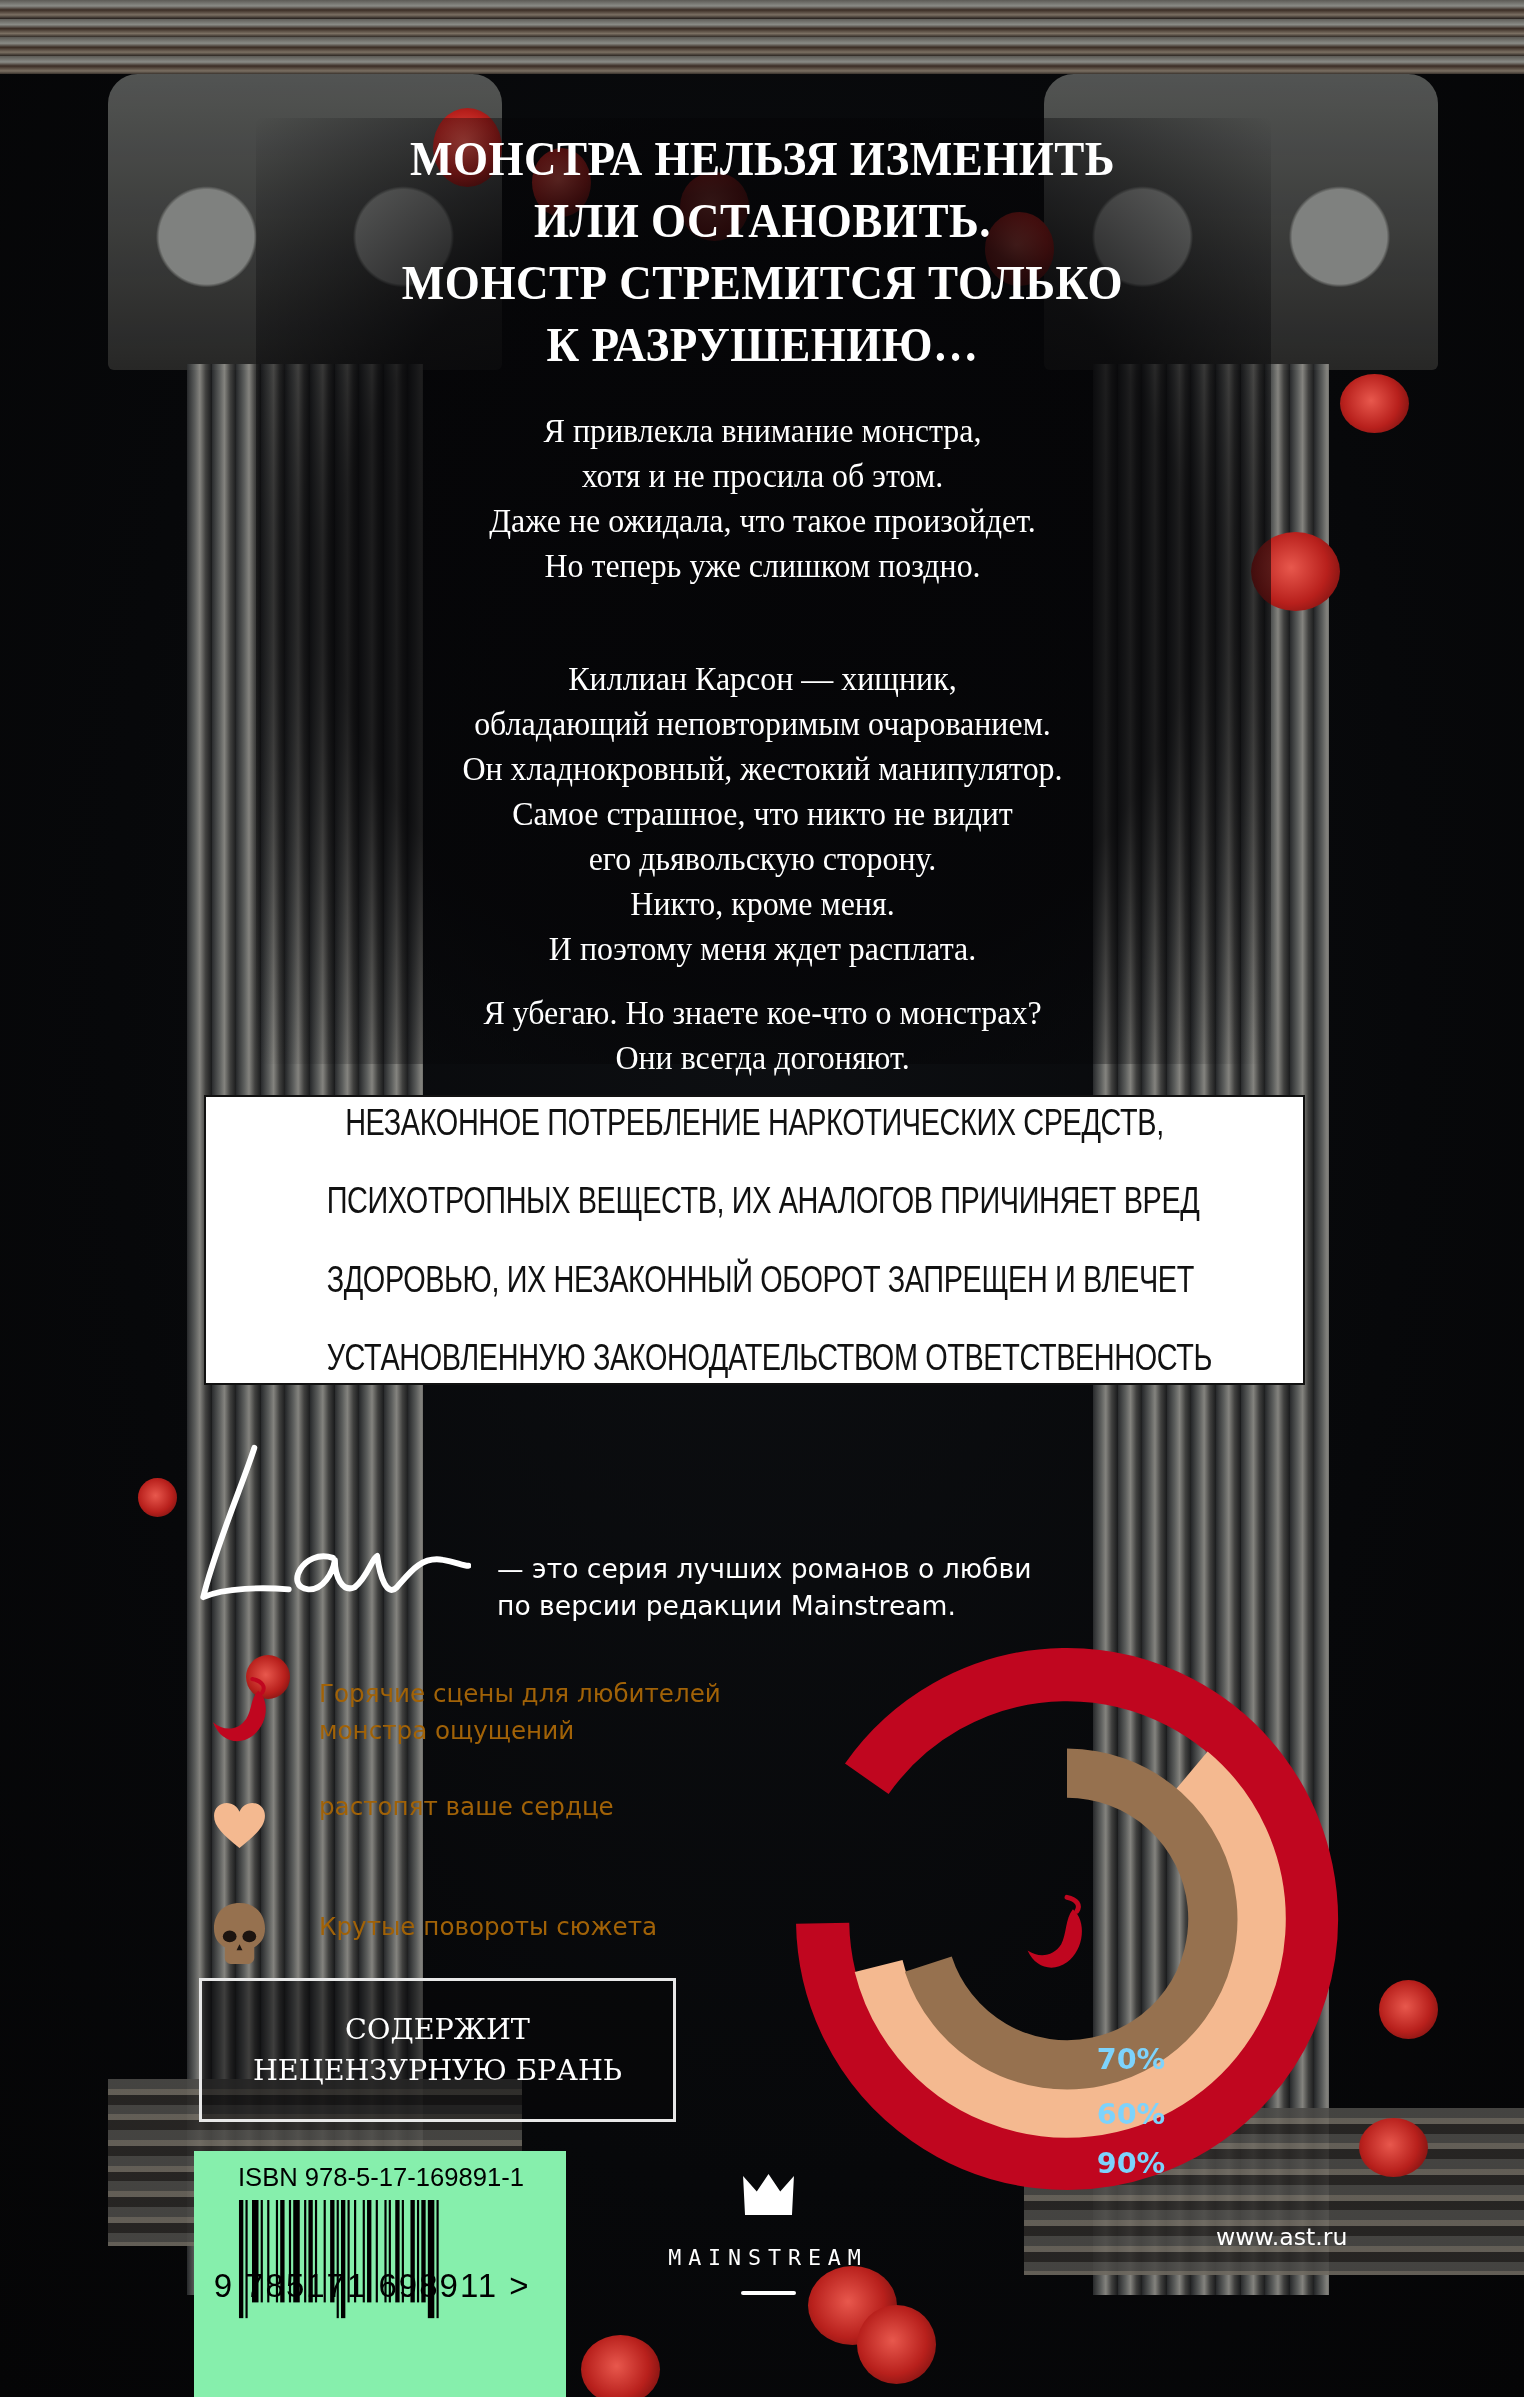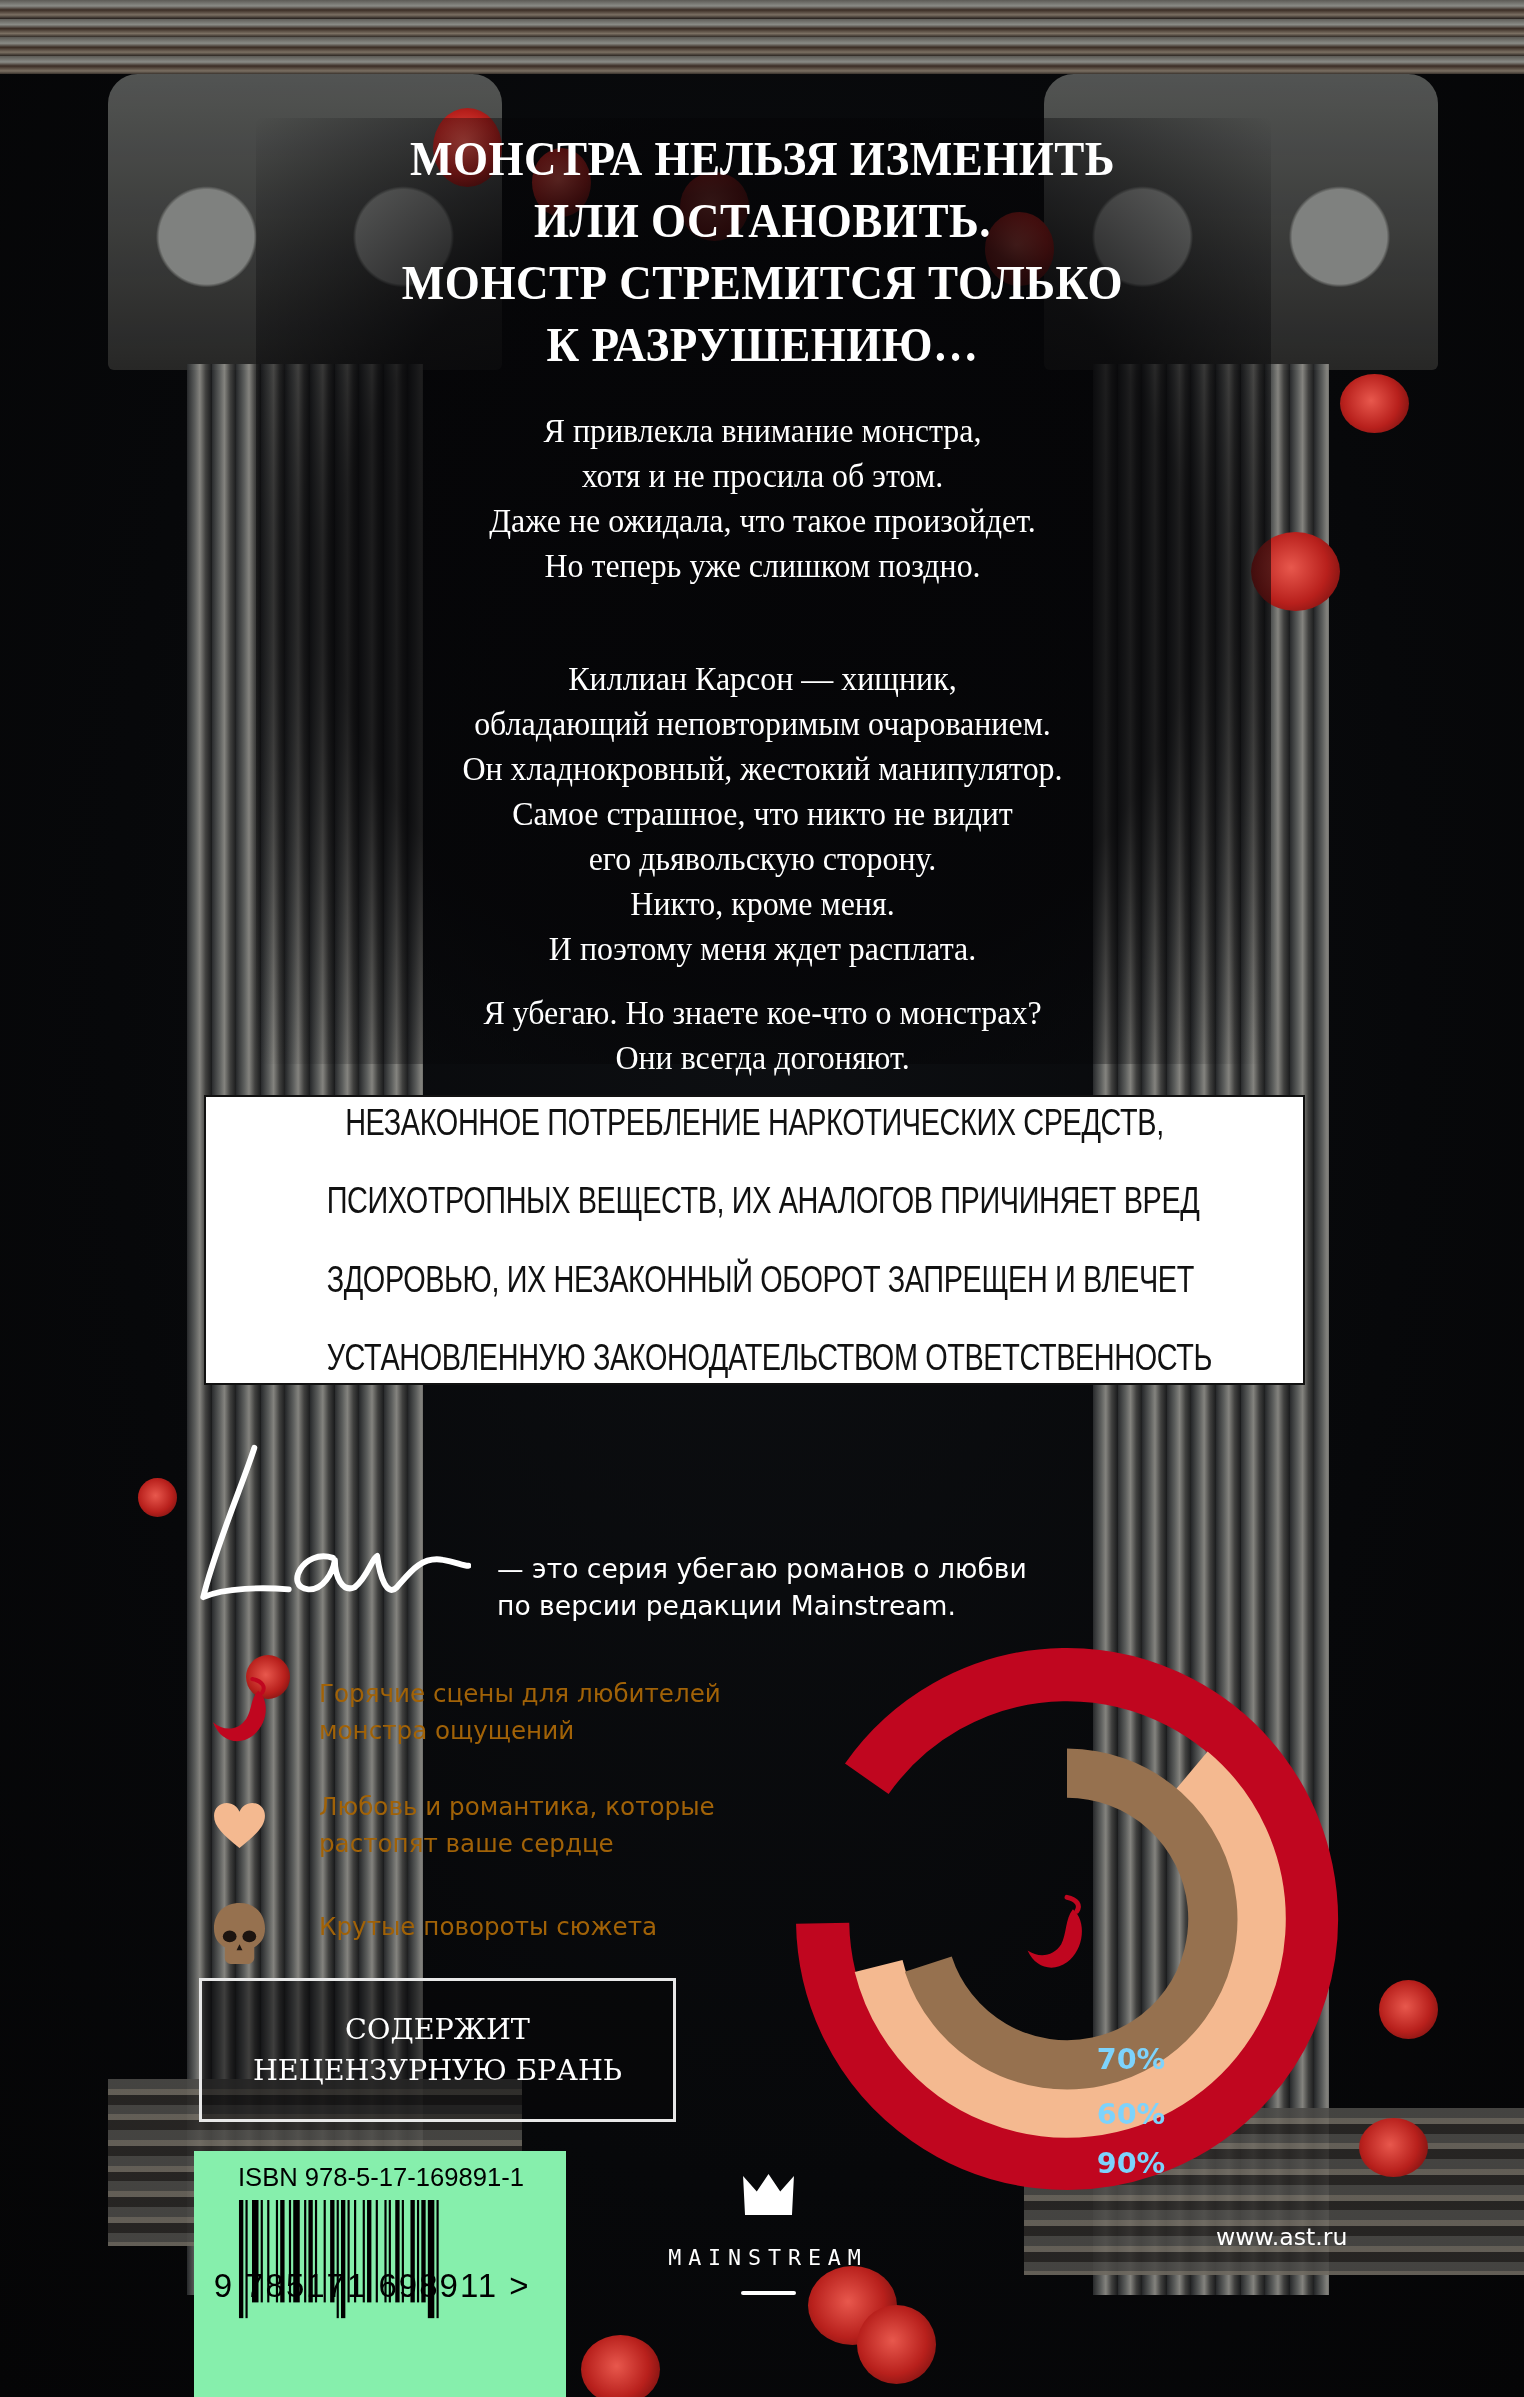--- a/index.html
+++ b/index.html
@@ -200,21 +200,21 @@
     <div>ПСИХОТРОПНЫХ ВЕЩЕСТВ, ИХ АНАЛОГОВ ПРИЧИНЯЕТ ВРЕД</div>
     <div>ЗДОРОВЬЮ, ИХ НЕЗАКОННЫЙ ОБОРОТ ЗАПРЕЩЕН И ВЛЕЧЕТ</div>
     <div>УСТАНОВЛЕННУЮ ЗАКОНОДАТЕЛЬСТВОМ ОТВЕТСТВЕННОСТЬ</div>
   </div>
 
   <svg class="lav-logo" viewBox="0 0 290 170">
     <path d="M70 8 C 60 40, 30 110, 18 160 C 40 150, 80 150, 105 152" fill="none" stroke="#fff" stroke-width="6" stroke-linecap="round" stroke-linejoin="round"></path>
     <path d="M150 120 C 120 110, 100 150, 125 152 C 140 153, 150 135, 152 122 C 152 140, 160 155, 172 150 C 185 140, 190 120, 195 118 C 198 140, 205 160, 215 150 C 228 135, 240 118, 262 122 C 275 124, 282 128, 288 128" fill="none" stroke="#fff" stroke-width="6" stroke-linecap="round" stroke-linejoin="round"></path>
   </svg>
   <div class="lav-text">
-    <div>— это серия убегаю романов о любви</div>
+    <div>— это серия лучших романов о любви</div>
     <div>по версии редакции Mainstream.</div>
   </div>
 
   <svg class="ficon chili" viewBox="0 0 64 72">
     <path d="M44 4 C 54 6, 58 12, 54 18" fill="none" stroke="#c0061f" stroke-width="4" stroke-linecap="round"></path>
     <path d="M50 16 C 62 26, 60 50, 44 62 C 30 72, 12 68, 4 48 C 16 58, 30 56, 38 44 C 44 34, 42 24, 50 16 Z" fill="#c0061f"></path>
   </svg>
   <svg class="ficon heart" viewBox="0 0 54 48">
     <path d="M27 46 C 10 32, 1 24, 1 13 C 1 5, 7 0, 14 0 C 20 0, 25 4, 27 9 C 29 4, 34 0, 40 0 C 47 0, 53 5, 53 13 C 53 24, 44 32, 27 46 Z" fill="#f4b990"></path>
   </svg>
@@ -223,21 +223,20 @@
     <ellipse cx="17" cy="34" rx="7" ry="6" fill="#1c1410"></ellipse>
     <ellipse cx="37" cy="34" rx="7" ry="6" fill="#1c1410"></ellipse>
     <path d="M27 42 L 24 48 L 30 48 Z" fill="#1c1410"></path>
   </svg>
 
   <div class="feature f1">
     <div>Горячие сцены для любителей</div>
     <div>монстра ощущений</div>
   </div>
   <div class="feature f2">
-    <div>Любовь и романтика, которые</div>
     <div>растопят ваше сердце</div>
   </div>
   <div class="feature f3">
     <div>Крутые повороты сюжета</div>
   </div>
 
   <svg class="chart" id="ring-chart" viewBox="0 0 552 552">
     <g id="ring-layer">
         <path d="M 72.85029301633003 133.7530437849406 A 248 248 0 1 1 28.037771601214956 280.3281967964466" fill="none" stroke="#c0061f" stroke-width="54"></path>
         <path d="M 402.62915910824825 125.08924470556133 A 197 197 0 1 1 84.85174192362871 323.6586134331346" fill="none" stroke="#f4b990" stroke-width="50"></path>

